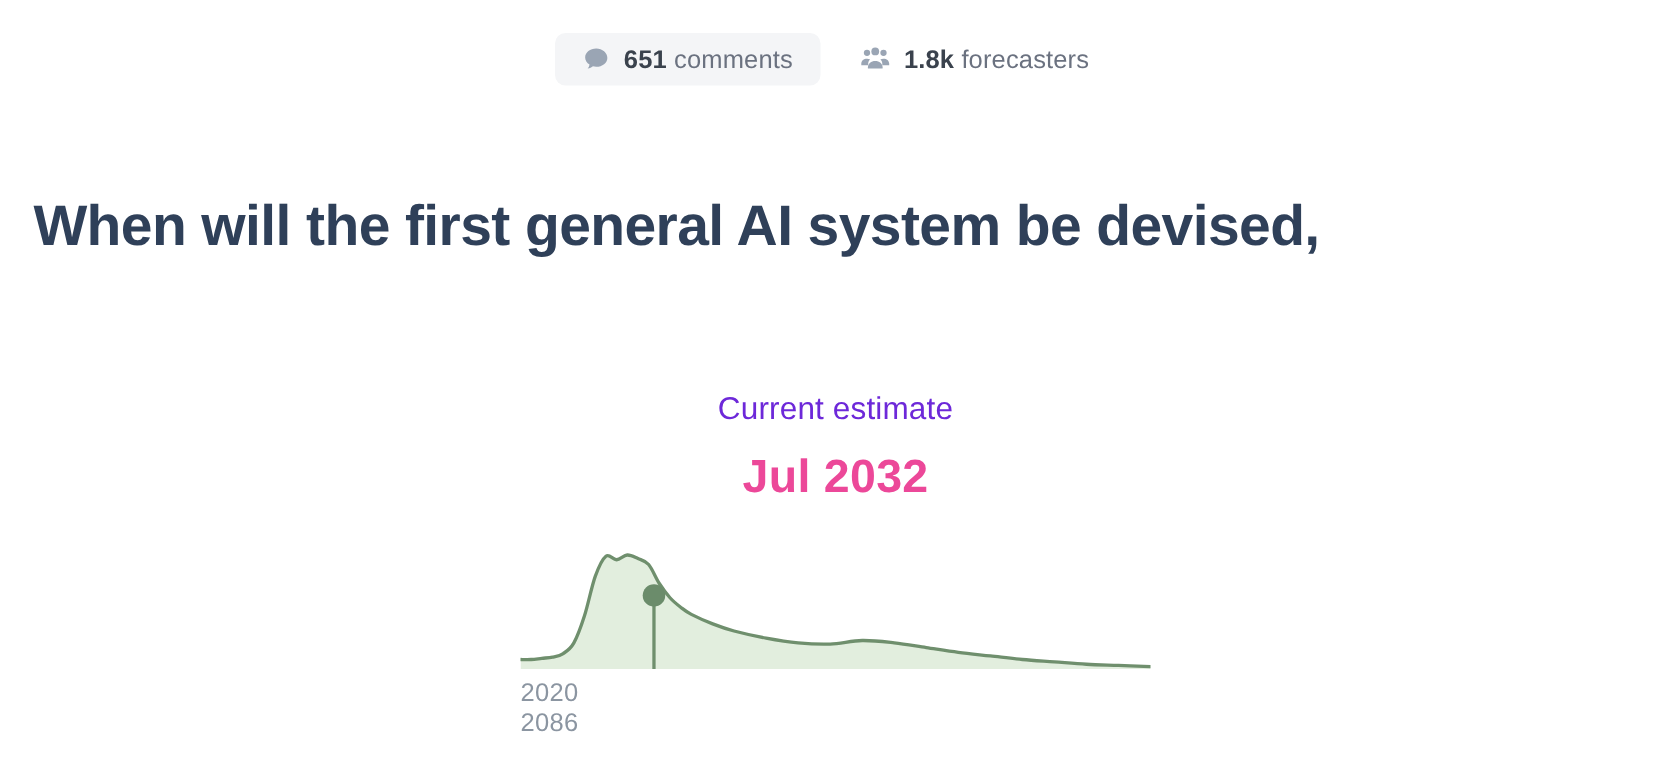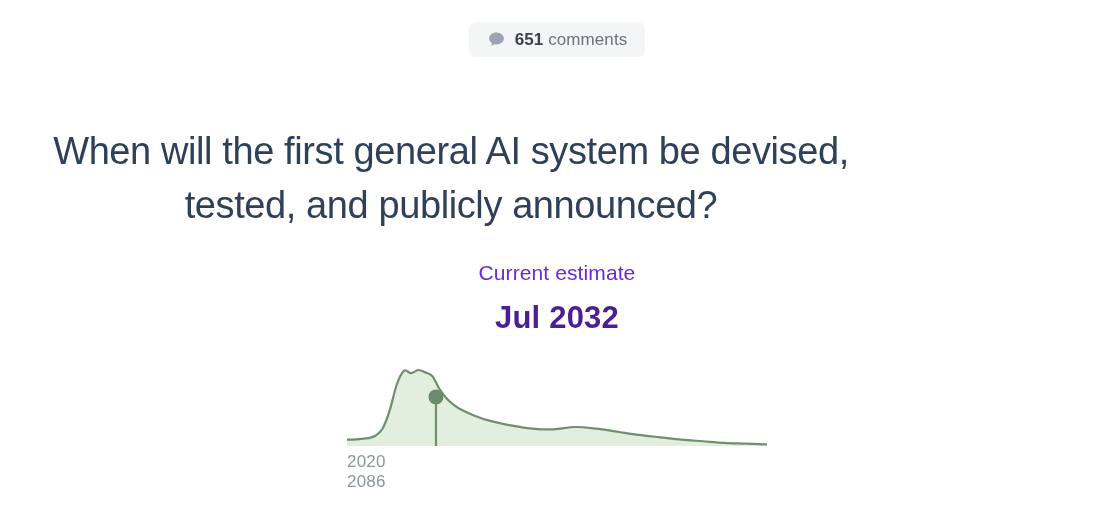--- a/index.html
+++ b/index.html
@@ -57,21 +57,21 @@
   }
 
   
   .title {
     position: absolute;
     top: 100px;
     left: 0;
     width: 902px;
     text-align: center;
     font-size: 38px;
-    font-weight: normal;
+    font-weight: bold;
     line-height: 1.42;
     letter-spacing: -0.4px;
     color: #2f4059;
   }
 
   
   .estimate {
     position: absolute;
     top: 260px;
     left: 0;
@@ -81,21 +81,21 @@
   .estimate-label {
     font-size: 21px;
     color: #6d28d9;
     letter-spacing: 0.1px;
     line-height: 1.2;
   }
   .estimate-value {
     margin-top: 14px;
     font-size: 31px;
     font-weight: bold;
-    color: #4c1d95;
+    color: #ec4899;
     letter-spacing: 0.2px;
     line-height: 1.2;
   }
 
   
   .chart-wrap {
     position: absolute;
     left: 0;
     top: 360px;
     width: 1114px;
@@ -133,26 +133,38 @@
 
   <div class="stat-pill filled">
     <span class="stat-icon">
       <svg width="19" height="19" viewBox="0 0 19 19" aria-hidden="true">
         <path d="M9.5 2.4c-4.1 0-7.4 2.6-7.4 5.9 0 1.9 1.1 3.6 2.9 4.7 -0.1 1-0.5 1.9-1.2 2.7 1.4-0.2 2.6-0.8 3.5-1.5 0.7 0.2 1.4 0.3 2.2 0.3 4.1 0 7.4-2.6 7.4-5.9S13.6 2.4 9.5 2.4z" fill="#9aa5b4"></path>
       </svg>
     </span>
     <span class="stat-text"><span class="num">651</span> <span>comments</span></span>
   </div>
 
+  <div class="stat-pill">
+    <span class="stat-icon">
+      <svg width="21" height="19" viewBox="0 0 21 19" aria-hidden="true">
+        <circle cx="5" cy="5.2" r="2.1" fill="#9aa5b4"></circle>
+        <circle cx="16" cy="5.2" r="2.1" fill="#9aa5b4"></circle>
+        <circle cx="10.5" cy="4.3" r="2.6" fill="#9aa5b4"></circle>
+        <path d="M1.2 12.4c0-2 1.7-3.3 3.8-3.3 0.8 0 1.5 0.2 2.1 0.5 -0.8 0.7-1.3 1.6-1.3 2.8v1.1H1.2z" fill="#9aa5b4"></path>
+        <path d="M19.8 12.4c0-2-1.7-3.3-3.8-3.3 -0.8 0-1.5 0.2-2.1 0.5 0.8 0.7 1.3 1.6 1.3 2.8v1.1h4.6z" fill="#9aa5b4"></path>
+        <path d="M5.6 14.8c0-2.5 2.2-4.2 4.9-4.2s4.9 1.7 4.9 4.2v0.8H5.6z" fill="#9aa5b4"></path>
+      </svg>
+    </span>
+    <span class="stat-text"><span class="num">1.8k</span> <span>forecasters</span></span>
+  </div>
 
 </div>
 
 <h1 class="title">
   <span>When will the first general AI system be devised,</span><br>
-  <span>tested, and publicly announced?</span>
 </h1>
 
 <div class="estimate">
   <div class="estimate-label">Current estimate</div>
   <div class="estimate-value">Jul 2032</div>
 </div>
 
 <div class="chart-wrap">
   <div class="chart-inner">
     <svg class="chart-svg" width="420" height="95" viewBox="0 0 420 95">

